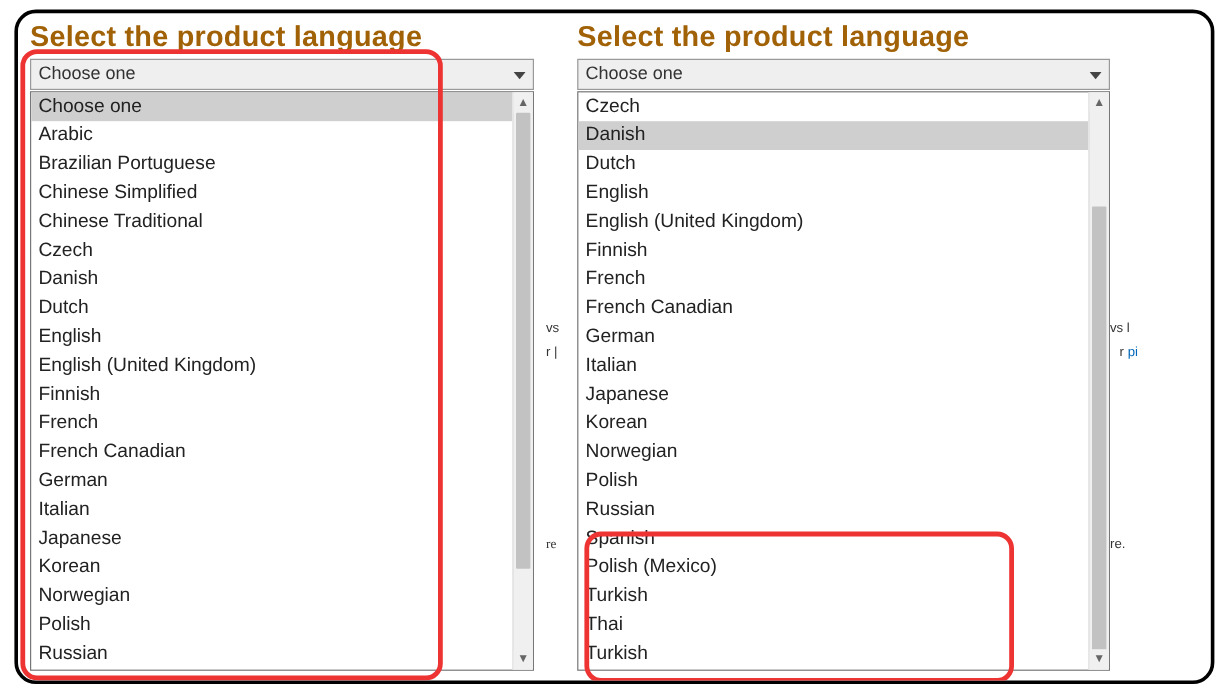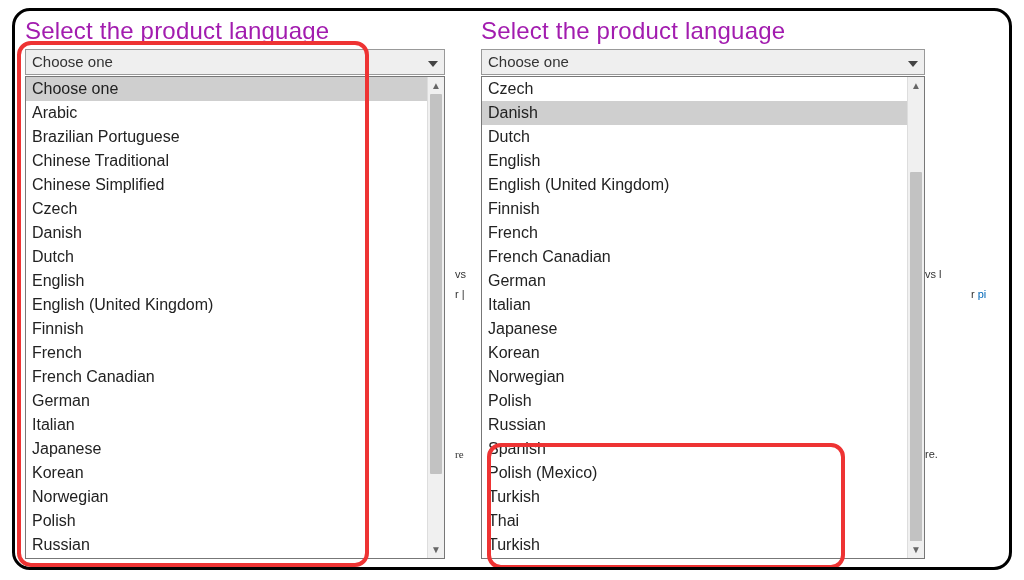--- a/index.html
+++ b/index.html
@@ -23,22 +23,22 @@
       background: #fff;
     }
     .col {
       position: absolute;
       top: 0;
     }
     .col-left { left: 6px; width: 448px; }
     .col-right { left: 462px; width: 460px; }
     .title {
       font-size: 24px;
-      color: #a21caf;
-      font-weight: 400;
+      color: #a16207;
+      font-weight: 700;
       padding: 6px 0 4px 4px;
       letter-spacing: 0.2px;
     }
     .select-closed {
       position: relative;
       width: 420px;
       height: 26px;
       border: 1px solid #999;
       background: #efefef;
       font-size: 15px;
@@ -134,42 +134,42 @@
 </head>
 <body>
 
 <div class="frame">
 
   <span class="bgtext" style="left:440px; top:257px;">vs</span>
   <span class="bgtext" style="left:440px; top:277px;">r |</span>
   <span class="bgtext" style="left:440px; top:437px;font-family:Liberation Serif, serif;">re</span>
 
   <span class="bgtext" style="left:910px; top:257px;text-align:right;">vs l</span>
-  <span class="bgtext" style="left:956px; top:277px;"><span>r </span><span class="lnk">pi</span></span>
+  <span class="bgtext" style="left:918px; top:277px;"><span>r </span><span class="lnk">pi</span></span>
   <span class="bgtext" style="left:910px; top:437px;">re.</span>
 
   <div class="col col-left">
     <div class="title">Select the product language</div>
 
     <div class="select-closed">
       <span>Choose one</span>
       <span class="caret">
         <svg width="10" height="6" viewBox="0 0 10 6">
             <path d="M0 0 L5 6 L10 0 Z" fill="#444"></path>
           </svg>
       </span>
     </div>
 
     <div class="listbox-wrap" style="height:483px;">
       <div class="listbox" id="listbox-left">
           <div class="opt selected">Choose one</div>
           <div class="opt">Arabic</div>
           <div class="opt">Brazilian Portuguese</div>
+          <div class="opt">Chinese Simplified</div>
           <div class="opt">Chinese Traditional</div>
-          <div class="opt">Chinese Simplified</div>
           <div class="opt">Czech</div>
           <div class="opt">Danish</div>
           <div class="opt">Dutch</div>
           <div class="opt">English</div>
           <div class="opt">English (United Kingdom)</div>
           <div class="opt">Finnish</div>
           <div class="opt">French</div>
           <div class="opt">French Canadian</div>
           <div class="opt">German</div>
           <div class="opt">Italian</div>

